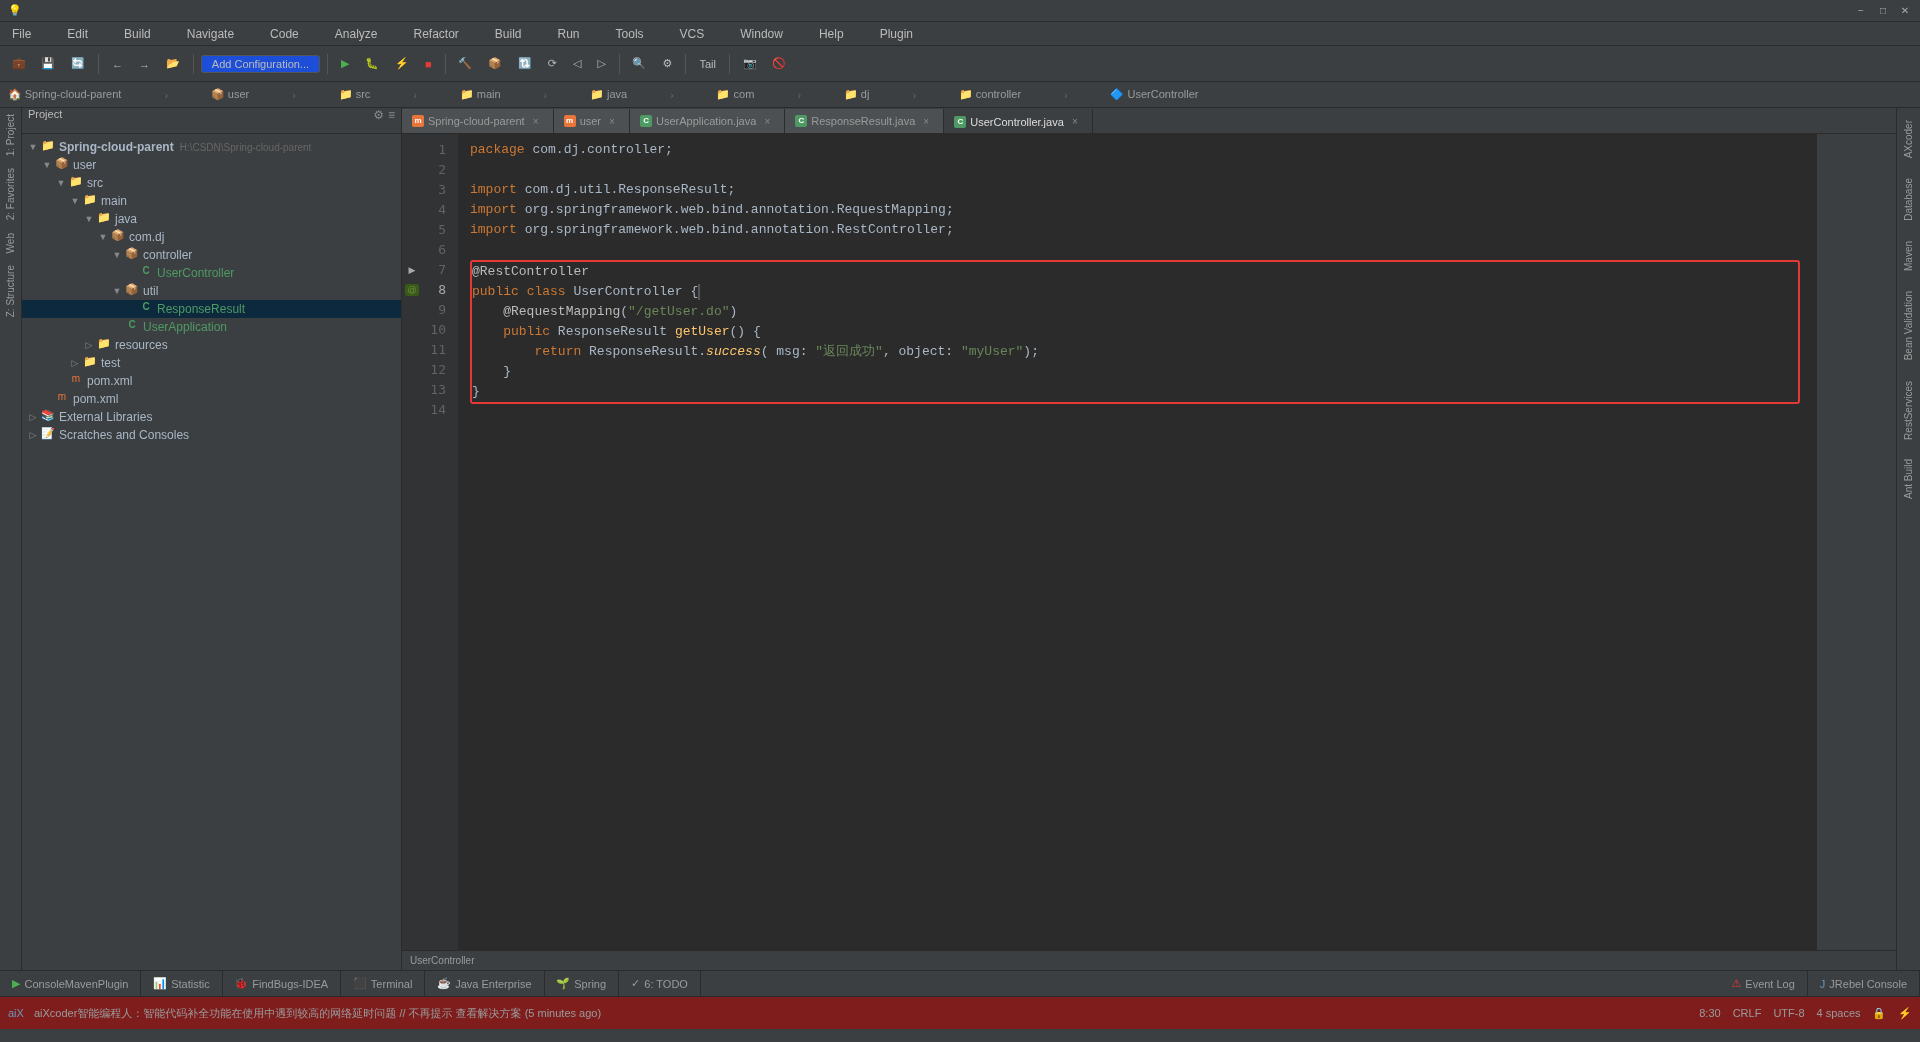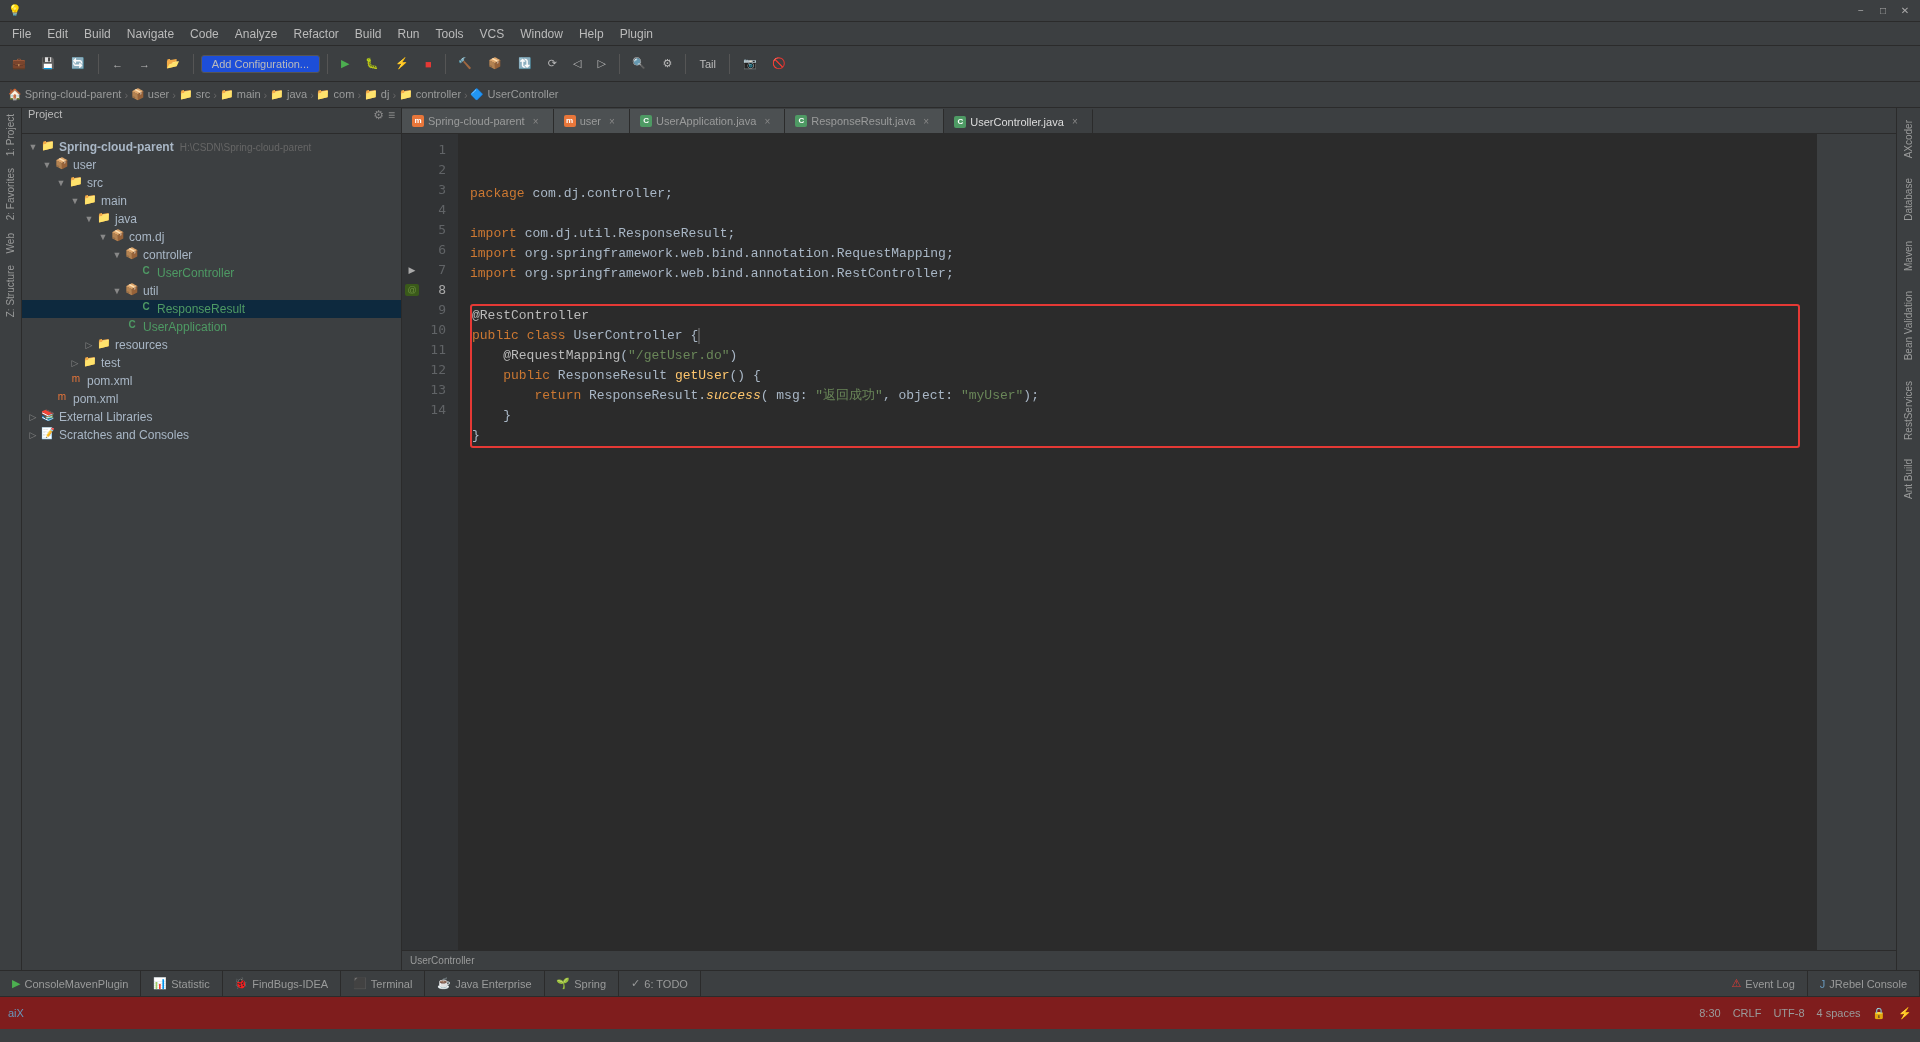--- a/index.html
+++ b/index.html
@@ -5,31 +5,31 @@
     * { margin: 0; padding: 0; box-sizing: border-box; }
     body { font-family: 'Segoe UI', Arial, sans-serif; font-size: 12px; background: #3c3f41; color: #a9b7c6; width: 1920px; height: 1042px; overflow: hidden; }
 
     
     #title-bar { height: 22px; background: #3c3f41; display: flex; align-items: center; padding: 0 8px; font-size: 11px; color: #bbb; border-bottom: 1px solid #2b2b2b; }
     #title-bar .title-text { flex: 1; text-align: center; font-size: 11px; color: #bbb; }
     #title-bar .win-controls { display: flex; gap: 8px; margin-left: auto; }
     #title-bar .win-btn { width: 14px; height: 14px; display: flex; align-items: center; justify-content: center; font-size: 10px; color: #aaa; cursor: pointer; }
 
     
-    #menu-bar { height: 24px; background: #3c3f41; display: flex; align-items: center; padding: 0 4px; border-bottom: 1px solid #2b2b2b; }
+    #menu-bar { height: 24px; background: #3c3f41; display: flex; align-items: center; padding: 0 4px; border-bottom: 1px solid #2b2b2b; gap: 20px; }
     .menu-item { padding: 2px 8px; font-size: 12px; color: #bbb; cursor: pointer; }
 
     
     #toolbar { height: 36px; background: #3c3f41; display: flex; align-items: center; padding: 0 6px; border-bottom: 1px solid #2b2b2b; gap: 4px; }
     .toolbar-btn { padding: 2px 6px; font-size: 11px; color: #bbb; cursor: pointer; background: transparent; border: none; display: flex; align-items: center; gap: 2px; }
     .toolbar-separator { width: 1px; height: 20px; background: #555; margin: 0 3px; }
     .toolbar-add-config { padding: 2px 10px; border: 1px solid #555; border-radius: 3px; font-size: 11px; color: #bbb; cursor: pointer; background: #1d4ed8; }
 
     
-    #breadcrumb-bar { height: 26px; background: #3c3f41; display: flex; align-items: center; padding: 0 8px; border-bottom: 1px solid #2b2b2b; font-size: 11px; color: #9a9b9b; }
+    #breadcrumb-bar { height: 26px; background: #3c3f41; display: flex; align-items: center; padding: 0 8px; border-bottom: 1px solid #2b2b2b; font-size: 11px; color: #9a9b9b; gap: 40px; }
     .breadcrumb-item { color: #9a9b9b; cursor: pointer; }
     .breadcrumb-sep { margin: 0 3px; color: #666; }
 
     
     #main-layout { display: flex; height: calc(1042px - 22px - 24px - 36px - 26px - 26px - 24px); }
 
     
     #project-panel { width: 380px; background: #3c3f41; border-right: 1px solid #2b2b2b; display: flex; flex-direction: column; }
     #project-header { height: 26px; display: flex; align-items: flex-start; padding: 0 6px; border-bottom: 1px solid #2b2b2b; font-size: 11px; color: #bbb; }
     #project-header span { flex: 1; }
@@ -44,21 +44,21 @@
 
     
     #tab-bar { height: 26px; background: #3c3f41; display: flex; align-items: flex-end; border-bottom: 1px solid #2b2b2b; overflow: hidden; }
     .tab { display: flex; align-items: center; padding: 0 10px; height: 24px; font-size: 11px; color: #9a9b9b; cursor: pointer; border-right: 1px solid #2b2b2b; background: #4c5052; gap: 4px; white-space: nowrap; }
     .tab.active { background: #3c3f41; color: #ddd; border-top: 1px solid #3c3f41; }
     .tab .tab-close { font-size: 10px; color: #888; width: 14px; height: 14px; display: flex; align-items: center; justify-content: center; border-radius: 2px; }
     #code-editor { flex: 1; display: flex; overflow: hidden; }
     #line-numbers { width: 42px; background: #313335; padding: 6px 0; text-align: right; font-family: 'Consolas', monospace; font-size: 13px; color: #606366; line-height: 20px; user-select: none; }
     .line-num { padding-right: 8px; display: block; }
     .line-num.current { color: #a8a8a8; }
-    #code-content { flex: 1; padding: 6px 12px; font-family: 'Consolas', monospace; font-size: 13px; line-height: 20px; overflow: auto; background: #2b2b2b; margin-top: 44px; }
+    #code-content { flex: 1; padding: 6px 12px; font-family: 'Consolas', monospace; font-size: 13px; line-height: 20px; overflow: auto; background: #2b2b2b; }
 
     
     .kw { color: #cc7832; }
     .string { color: #6a8759; }
 
     
     #status-bar { height: 24px; background: #3c3f41; display: flex; align-items: center; padding: 0 8px; border-top: 1px solid #2b2b2b; font-size: 11px; color: #9a9b9b; gap: 6px; }
     #bottom-bar { height: 26px; background: #3c3f41; display: flex; align-items: center; border-top: 1px solid #2b2b2b; font-size: 11px; color: #9a9b9b; }
     .bottom-tab { padding: 0 12px; height: 26px; display: flex; align-items: center; gap: 4px; cursor: pointer; color: #9a9b9b; font-size: 11px; border-right: 1px solid #2b2b2b; }
 
@@ -422,20 +422,21 @@
     <span>Event Log</span>
   </div>
   <div class="bottom-tab">
     <span style="color:#6897bb;">J</span>
     <span>JRebel Console</span>
   </div>
 </div>
 
 <div id="status-bar" style="height:24px; background:#7f1d1d; display:flex; align-items:center; padding:16px 8px; border-top:1px solid #2b2b2b; font-size:11px; color:#9a9b9b;">
   <span style="color:#6897bb; margin-right:4px;">aiX</span>
+  <span style="flex:1; white-space:nowrap; overflow:hidden; text-overflow:ellipsis;">aiXcoder智能编程人：智能代码补全功能在使用中遇到较高的网络延时问题 // 不再提示 查看解决方案 (5 minutes ago)</span>
   <div style="margin-left:auto; display:flex; align-items:center; gap:12px;">
     <span>8:30</span>
     <span>CRLF</span>
     <span>UTF-8</span>
     <span>4 spaces</span>
     <span>🔒</span>
     <span>⚡</span>
   </div>
 </div>
 

